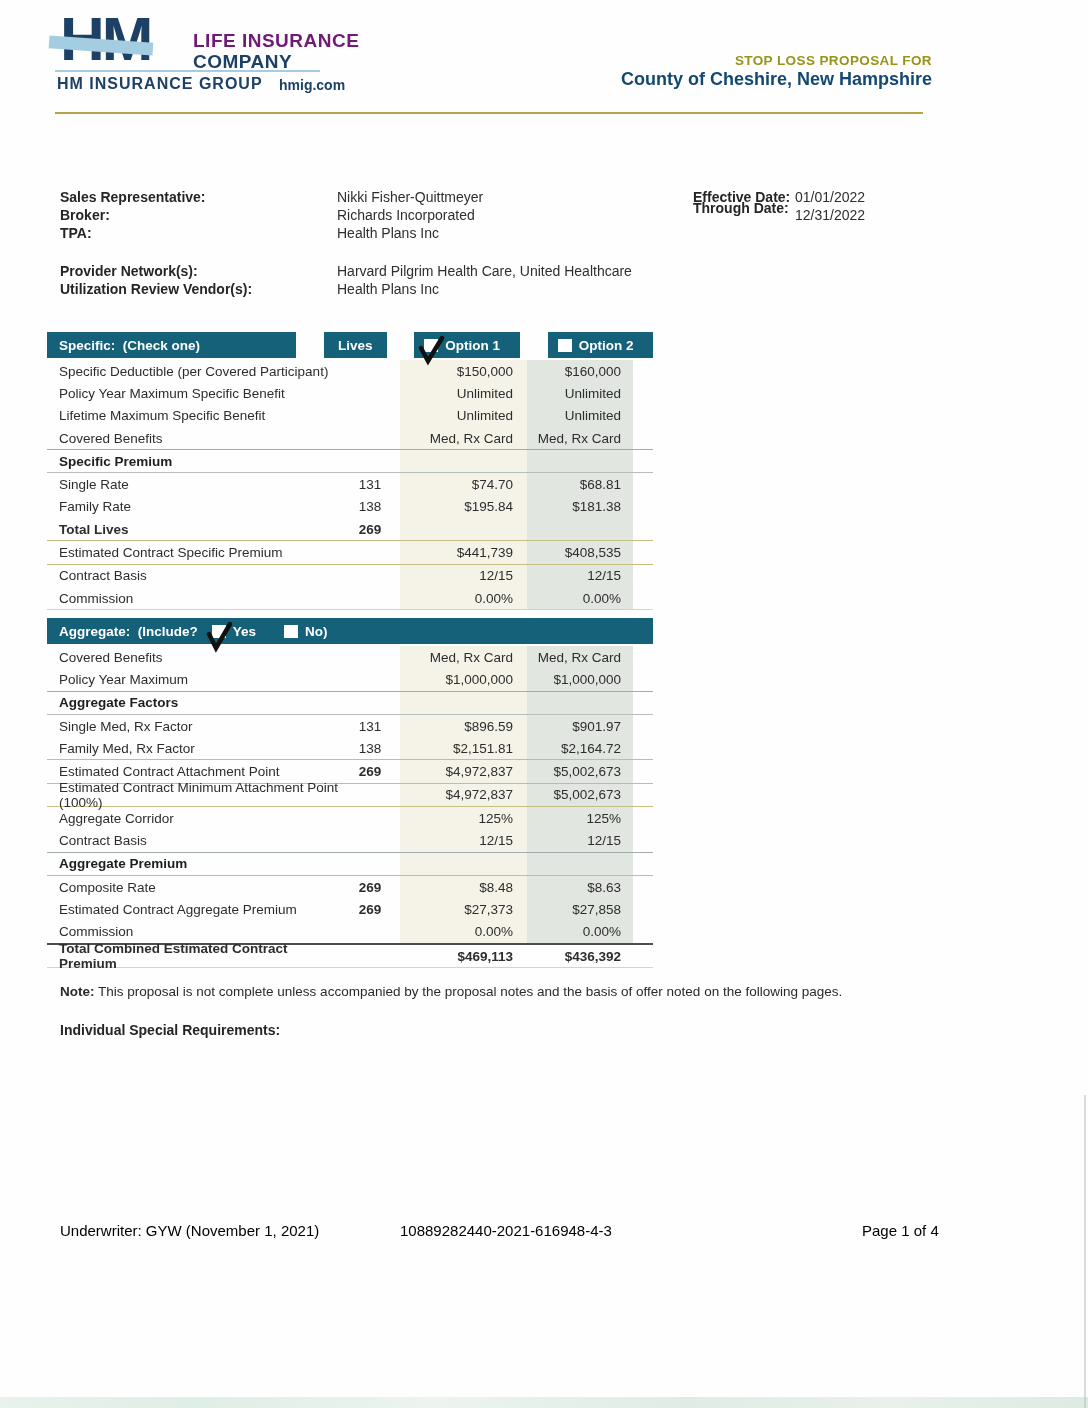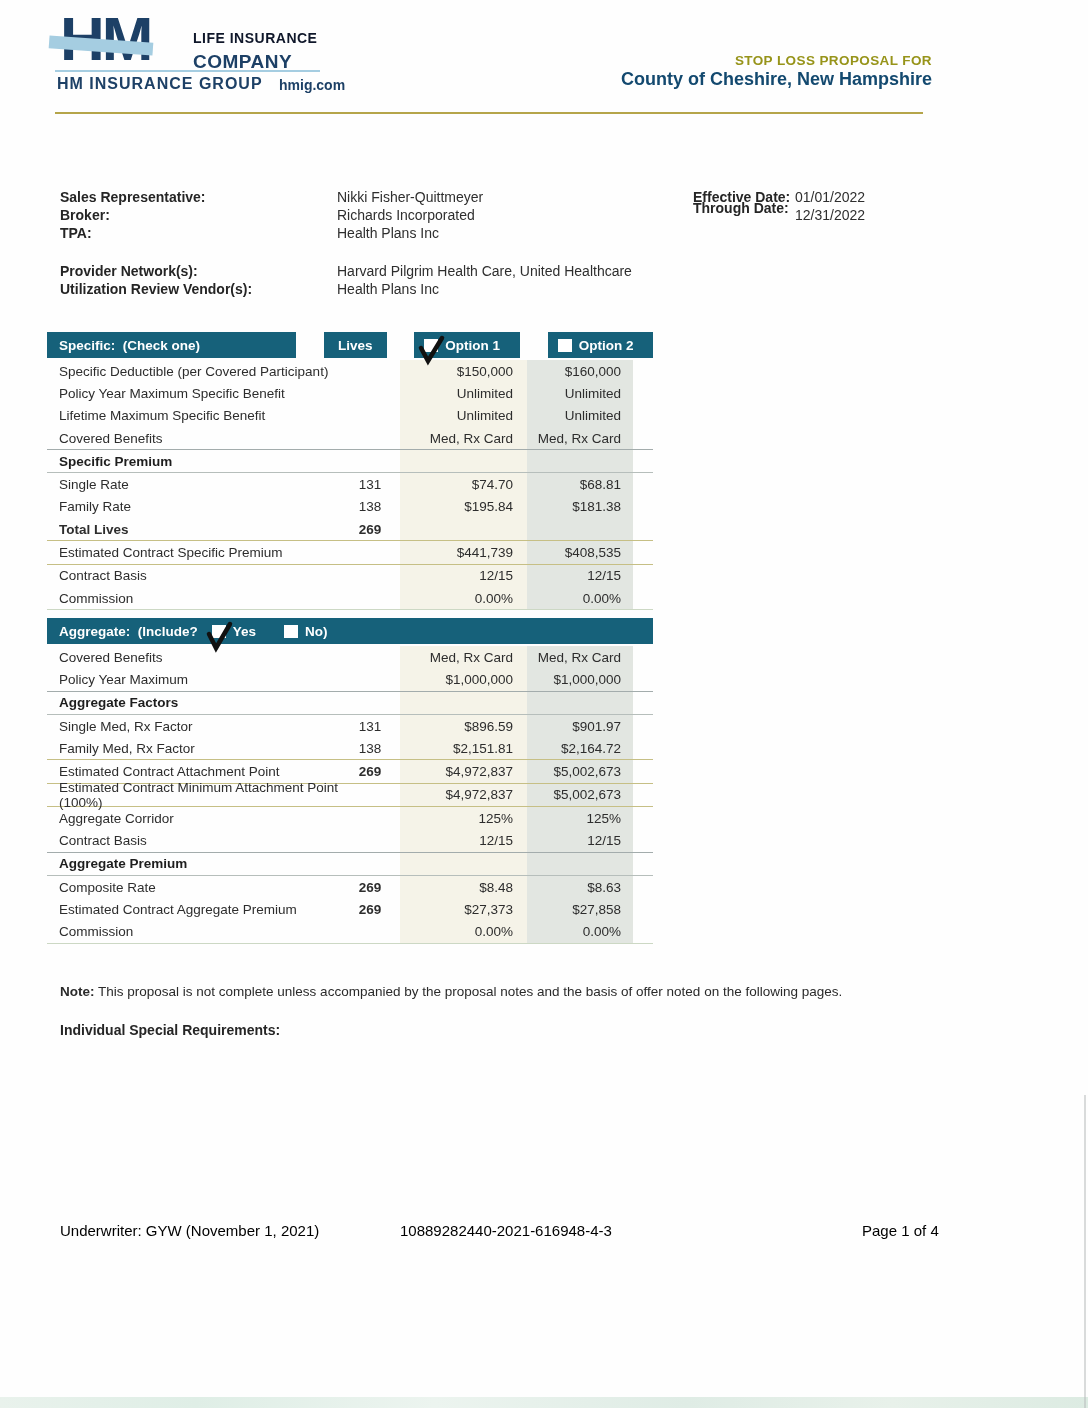--- a/index.html
+++ b/index.html
@@ -3,21 +3,21 @@
 <meta charset="utf-8">
 <style>
   html,body{margin:0;padding:0;background:#888;}
   .page{position:relative;width:1088px;height:1408px;background:#fefefe;overflow:hidden;
         font-family:"Liberation Sans", sans-serif;color:#2d2d2d;}
   .abs{position:absolute;}
 
   
   .hm-letters{left:60px;top:8px;font-size:62px;font-weight:800;color:#1d4066;letter-spacing:-3px;line-height:1;}
   .hm-stripe{left:49px;top:39px;width:104px;height:13px;background:#a5cde1;transform:rotate(4deg);}
-  .logo-l1{left:193px;top:30px;font-size:14px;font-weight:600;color:#0f172a;letter-spacing:.5px;}
+  .logo-l1{left:193px;top:30px;font-size:19px;font-weight:600;color:#701a75;letter-spacing:.5px;}
   .logo-l2{left:193px;top:51px;font-size:19px;font-weight:600;color:#1d4066;letter-spacing:.5px;}
   .blue-rule{left:55px;top:70px;width:265px;height:2px;background:#a5cde1;}
   .logo-group{left:57px;top:75px;font-size:16px;font-weight:700;color:#1d4066;letter-spacing:1px;}
   .logo-site{left:279px;top:77px;font-size:14px;font-weight:700;color:#1d4066;}
   .prop-for{left:520px;top:53px;width:412px;text-align:right;font-size:13.5px;font-weight:700;color:#97941a;letter-spacing:.4px;}
   .client{left:460px;top:69px;width:472px;text-align:right;font-size:18px;font-weight:700;color:#13496f;}
   .gold-rule{left:55px;top:112px;width:868px;height:2px;background:#b5a54a;}
 
   
   .lab{font-size:14px;font-weight:700;color:#252525;}
@@ -272,20 +272,26 @@
         <div class="cell c-lives">269</div>
         <div class="cell c-o1">$27,373</div>
         <div class="cell c-o2">$27,858</div>
       </div>
       <div class="trow">
         <div class="cell c-label">Commission</div>
         <div class="cell c-lives"></div>
         <div class="cell c-o1">0.00%</div>
         <div class="cell c-o2">0.00%</div>
       </div>
+      <div class="trow total">
+        <div class="cell c-label">Total Combined Estimated Contract Premium</div>
+        <div class="cell c-lives"></div>
+        <div class="cell c-o1">$469,113</div>
+        <div class="cell c-o2">$436,392</div>
+      </div>
     </div>
   </div>
 
   <div class="abs note">
     <span style="font-weight:700">Note:</span><span> This proposal is not complete unless accompanied by the proposal notes and the basis of offer noted on the following pages.</span>
   </div>
   <div class="abs isr">Individual Special Requirements:</div>
 
   <div class="abs foot" style="left:60px">Underwriter: GYW (November 1, 2021)</div>
   <div class="abs foot" style="left:400px">10889282440-2021-616948-4-3</div>

